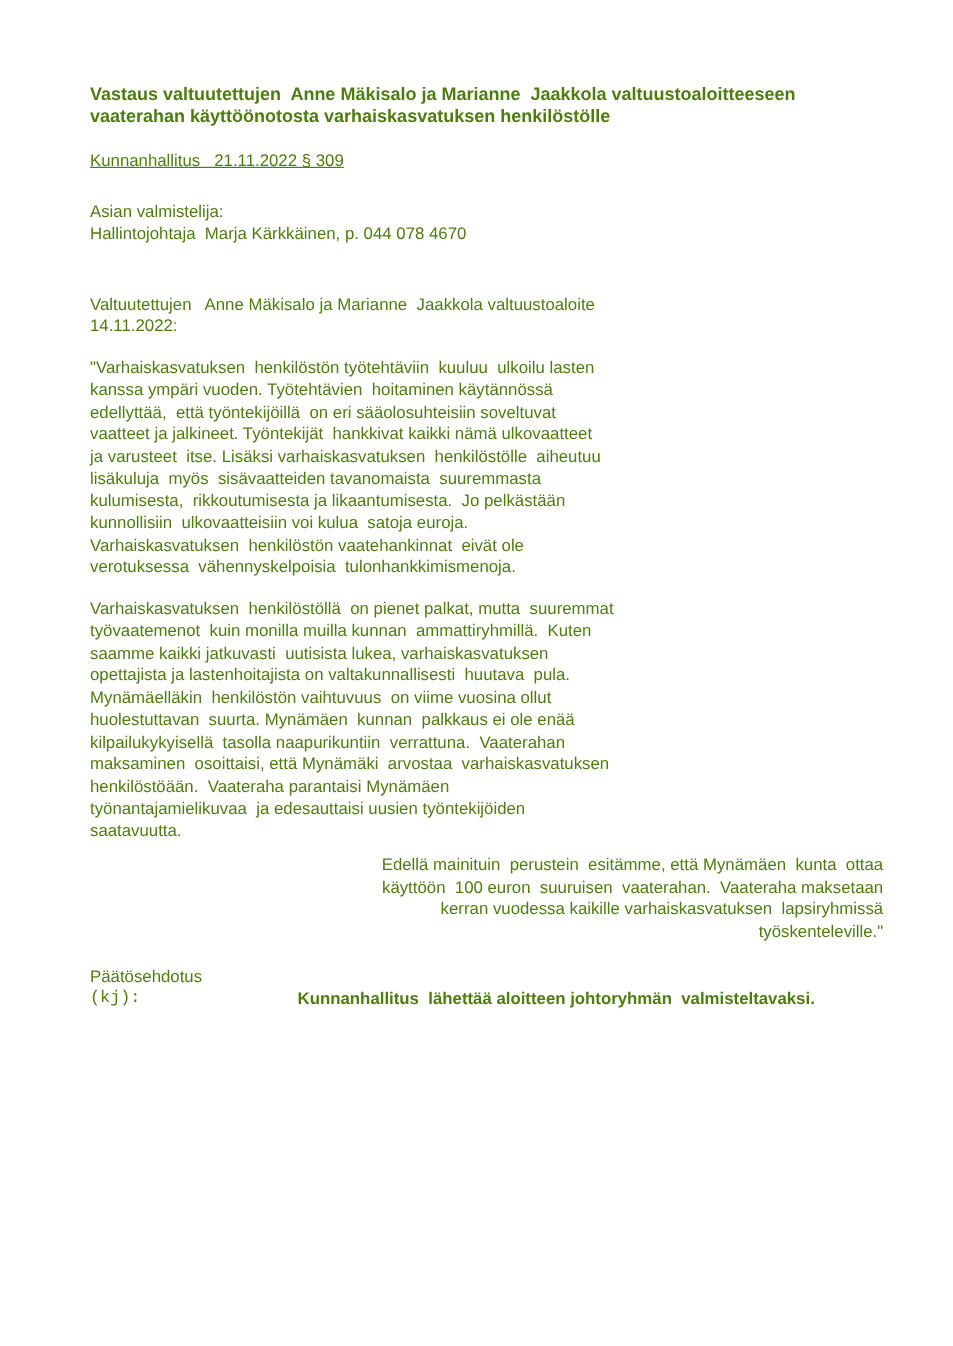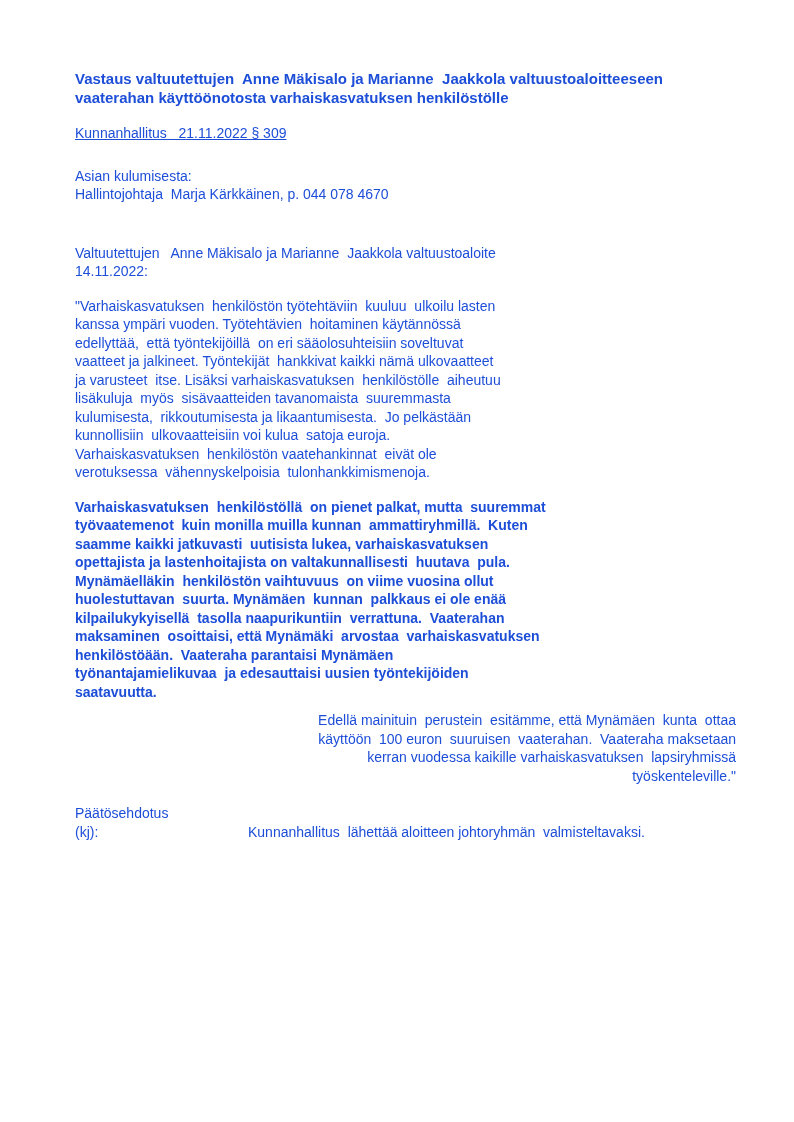--- a/index.html
+++ b/index.html
@@ -10,21 +10,21 @@
   .page {
     position: relative;
     width: 794px;
     height: 1122px;
     background: #ffffff;
     box-sizing: border-box;
     padding: 70px 58px 0 75px;
     font-family: "Liberation Sans", sans-serif;
     font-size: 14px;
     line-height: 18.5px;
-    color: #1d4ed8;
+    color: #4d7c0f;
   }
   .pre {
     white-space: pre-wrap;
   }
   .doc-title {
     font-size: 15px;
     font-weight: bold;
     margin: 0 0 17px 0;
   }
   .section-header {
@@ -38,56 +38,57 @@
     margin: 0 0 40px 0;
   }
   .initiative-heading {
     margin: 12px 0 16px 0;
   }
   .quote-para-1 {
     margin: 0 0 16px 0;
   }
   .quote-para-2 {
     margin: 0 0 10px 0;
-    font-weight: bold;
   }
   .quote-para-3 {
     margin: 0 0 19px 0;
     text-align: right;
   }
   .decision-label-line1 {
     margin: 0;
   }
   .decision-row {
     display: flex;
     align-items: flex-start;
   }
   .decision-row .label-col {
     flex: 0 0 173px;
     width: 173px;
+    font-family: Liberation Mono, monospace;
   }
   .decision-row .text-col {
     flex: 1 1 auto;
+    font-weight: bold;
   }
   .decision-row-proposal {
     margin: 0 0 20px 0;
   }
 </style>
 </head>
 <body>
 
 <div class="page">
 
   <h1 class="doc-title pre">Vastaus valtuutettujen  Anne Mäkisalo ja Marianne  Jaakkola valtuustoaloitteeseen
 vaaterahan käyttöönotosta varhaiskasvatuksen henkilöstölle</h1>
 
   <div class="section-header pre">Kunnanhallitus   21.11.2022 § 309</div>
 
   <div class="indent preparer-block">
-    <div class="pre">Asian kulumisesta:</div>
+    <div class="pre">Asian valmistelija:</div>
     <div class="pre">Hallintojohtaja  Marja Kärkkäinen, p. 044 078 4670</div>
   </div>
 
   <div class="indent initiative-heading pre">Valtuutettujen   Anne Mäkisalo ja Marianne  Jaakkola valtuustoaloite
 14.11.2022:</div>
 
   <div class="indent quote-para-1 pre">"Varhaiskasvatuksen  henkilöstön työtehtäviin  kuuluu  ulkoilu lasten
 kanssa ympäri vuoden. Työtehtävien  hoitaminen käytännössä
 edellyttää,  että työntekijöillä  on eri sääolosuhteisiin soveltuvat
 vaatteet ja jalkineet. Työntekijät  hankkivat kaikki nämä ulkovaatteet

